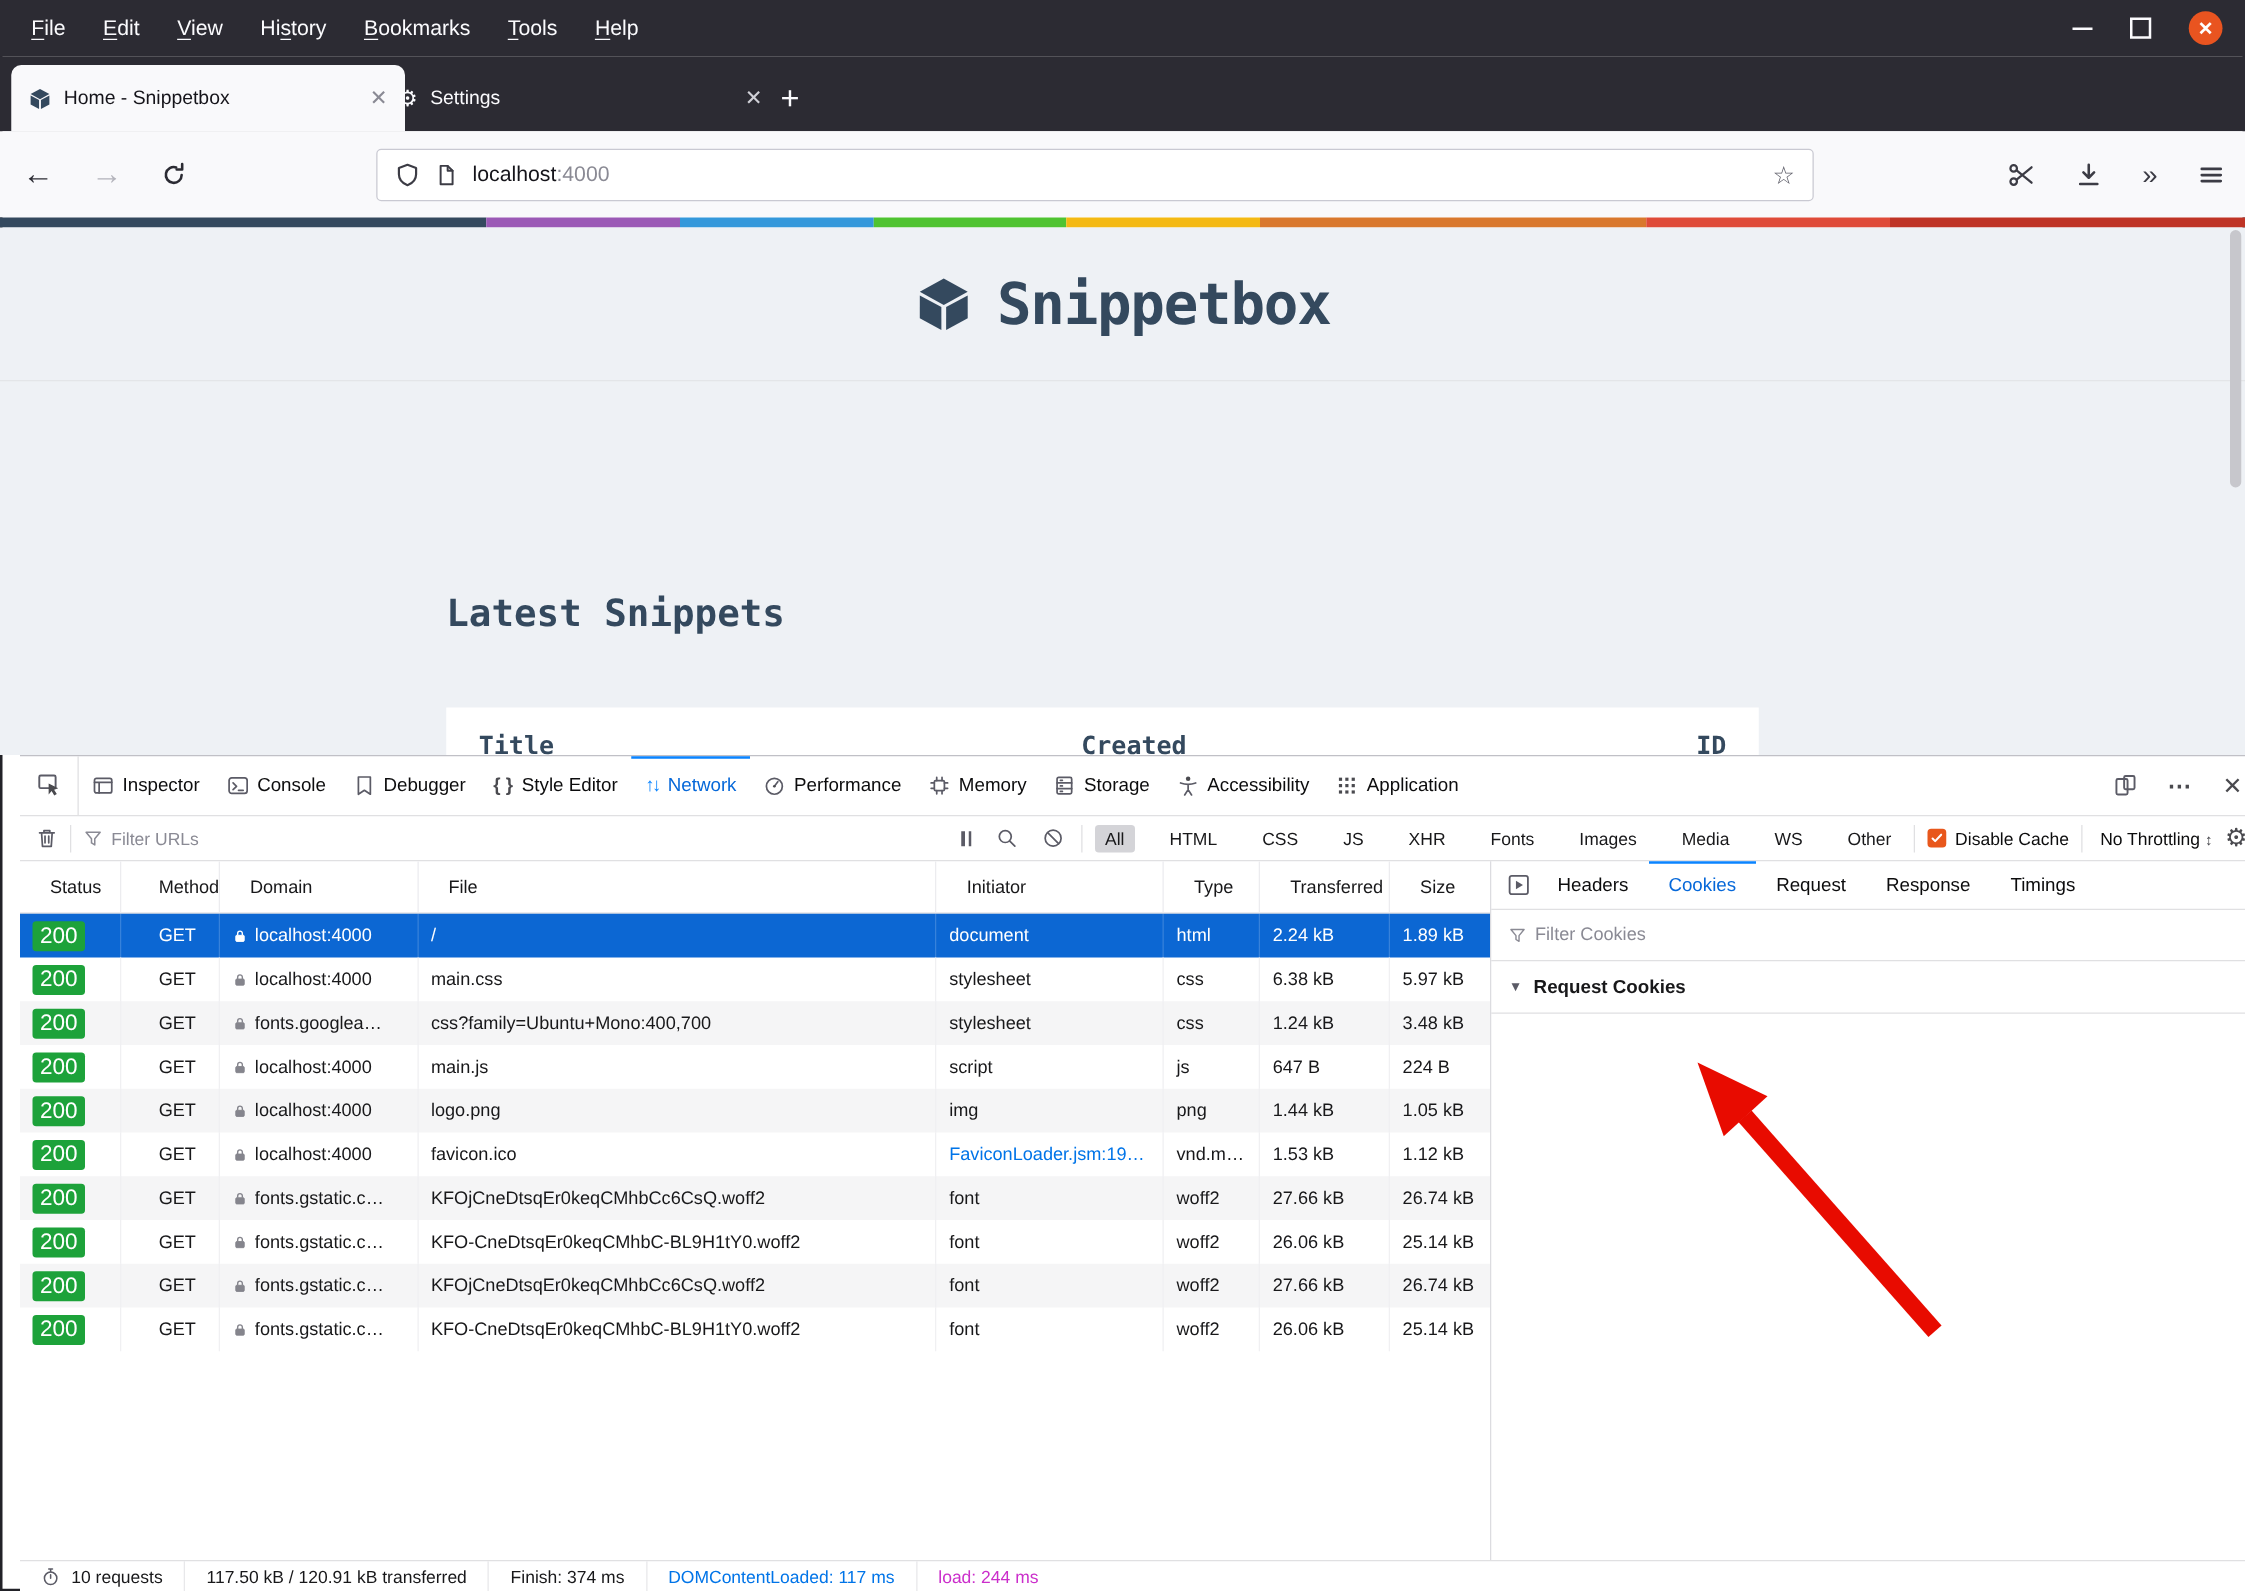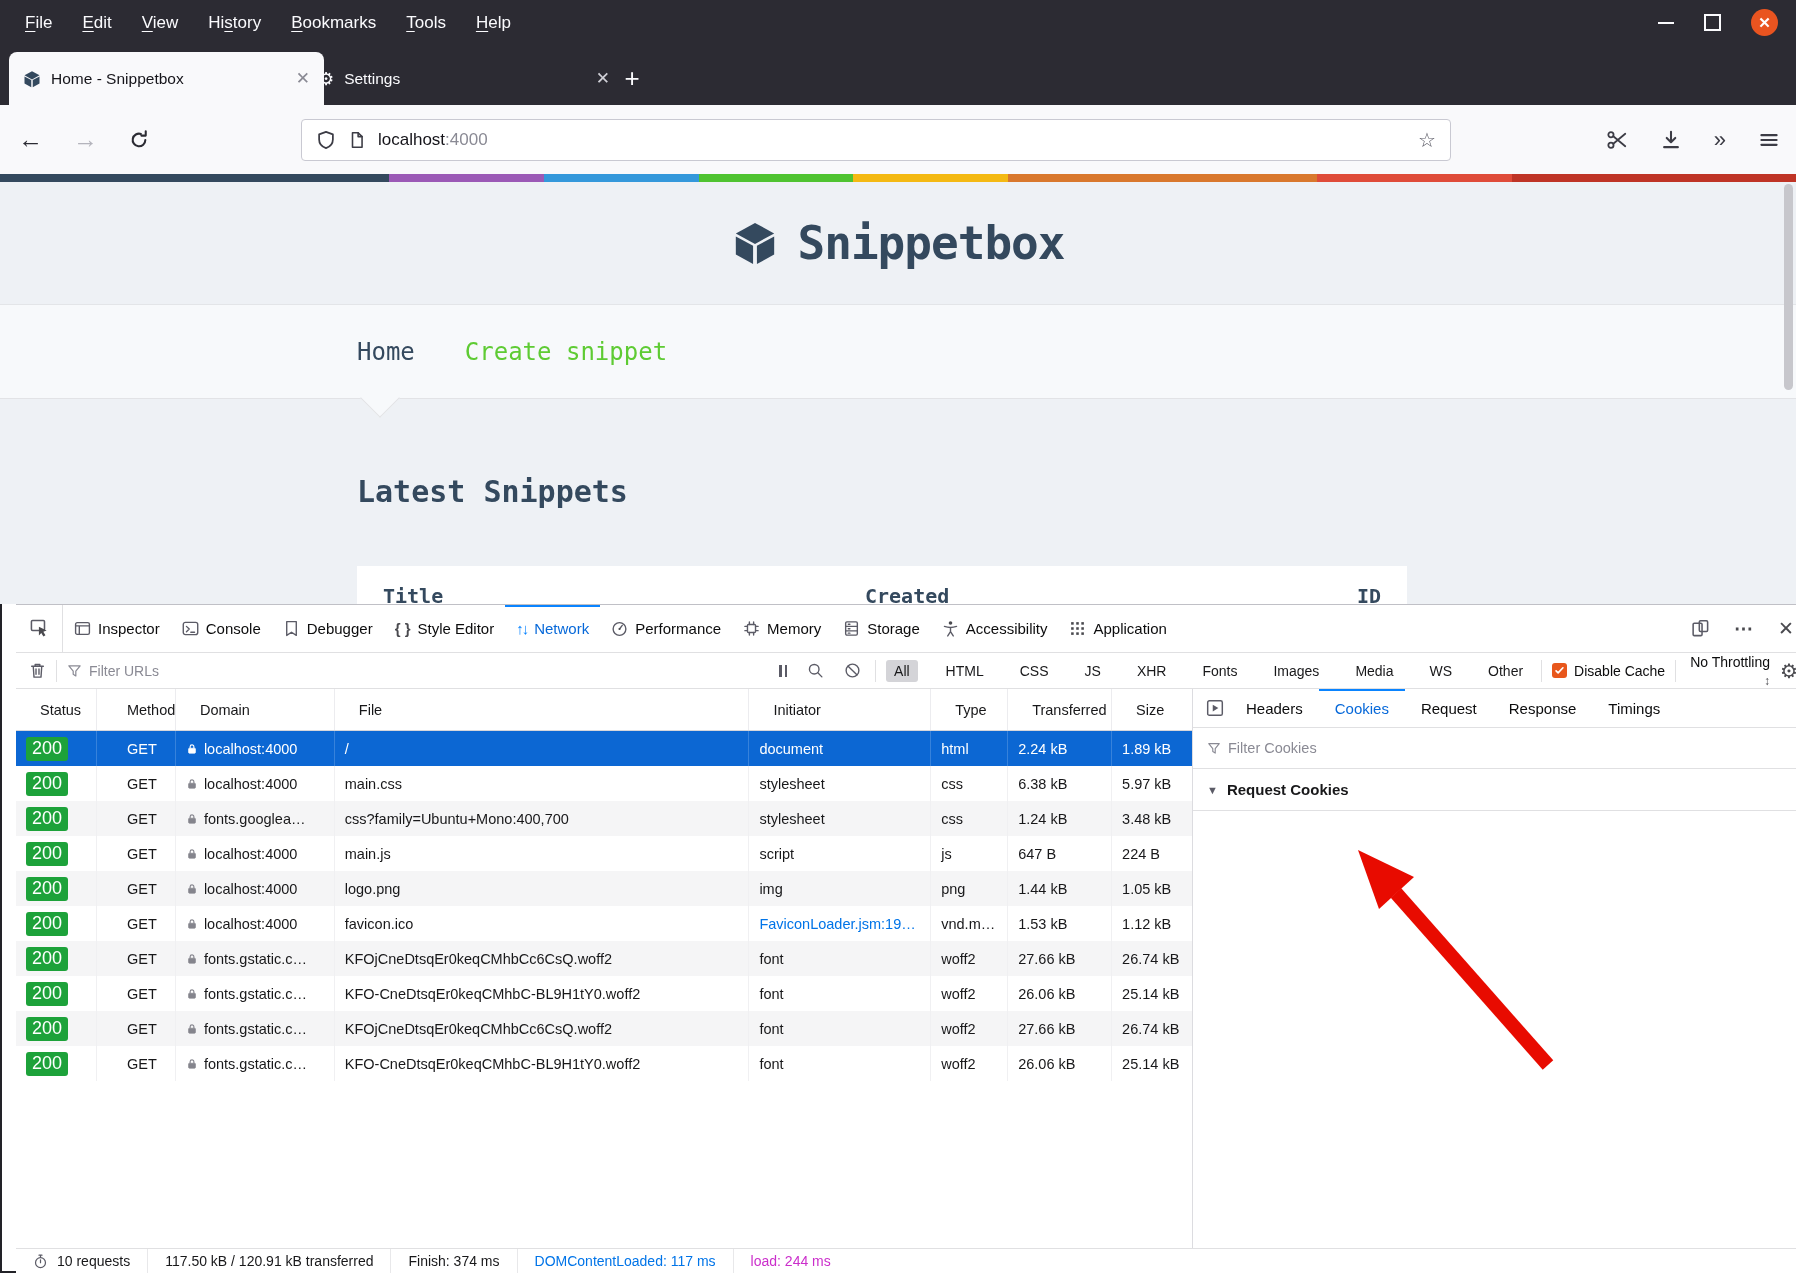--- a/index.html
+++ b/index.html
@@ -87,21 +87,21 @@
   .ph-text{color:#8a8a94;margin-left:7px;}
   .tb-spacer{flex:1;}
   .tb-icons{display:flex;align-items:center;gap:20px;margin-right:4px;}
   .pause-ic{display:flex;gap:3px;} .pause-ic i{width:2.5px;height:12px;background:#5b5b66;}
   .type-filters{display:flex;align-items:center;gap:20px;}
   .tf{padding:3px 8px;border-radius:3px;color:#18181a;}
   .tf.active{background:#d4d4d8;}
   .cachebox{display:flex;align-items:center;gap:7px;}
   .checkbox{width:15px;height:15px;background:#e8571c;border-radius:3px;display:flex;
             align-items:center;justify-content:center;}
-  .throttle{display:flex;align-items:flex-end;gap:4px;margin:0 4px;flex-direction:column;}
+  .throttle{display:flex;align-items:flex-end;gap:4px;margin:0 4px;}
   .gear-dt{font-size:20px;color:#4a4a4f;margin:0 14px 0 6px;}
 
   .dt-main{position:relative;height:560px;display:flex;}
   .net-table{width:1177px;border-right:1px solid #dcdce0;box-sizing:border-box;overflow:hidden;}
   .net-header{display:flex;height:42px;border-bottom:1px solid #d7d7db;box-sizing:border-box;}
   .net-header .cell{display:flex;align-items:center;padding-left:24px;font-size:14.5px;color:#18181a;
                     border-right:1px solid #ececef;box-sizing:border-box;}
   .net-row{display:flex;height:35px;font-size:14.5px;color:#18181a;}
   .net-row.alt{background:#f5f5f6;}
   .net-row .cell{display:flex;align-items:center;padding-left:10px;box-sizing:border-box;
@@ -228,25 +228,20 @@
 
   <div class="webpage">
     <div class="site-header">
       <svg width="46" height="46" viewBox="0 0 24 24">
         <path d="M12 1.5L22 7l-10 5.5L2 7z" fill="#34495e"></path>
         <path d="M2 8.6v9.4l9 5v-9.6z" fill="#34495e"></path>
         <path d="M22 8.6v9.4l-9 5v-9.6z" fill="#34495e"></path>
       </svg>
       <span class="brand">Snippetbox</span>
     </div>
-    <div class="site-nav">
-      <span>Home</span>
-      <span class="nav-link-green">Create snippet</span>
-      <div class="notch"></div>
-    </div>
     <div class="latest">Latest Snippets</div>
     <div class="snippet-table">
       <span class="st-title">Title</span>
       <span class="st-created">Created</span>
       <span class="st-id">ID</span>
     </div>
     <div class="page-scrollbar"></div>
   </div>
 
   <div class="devtools">

